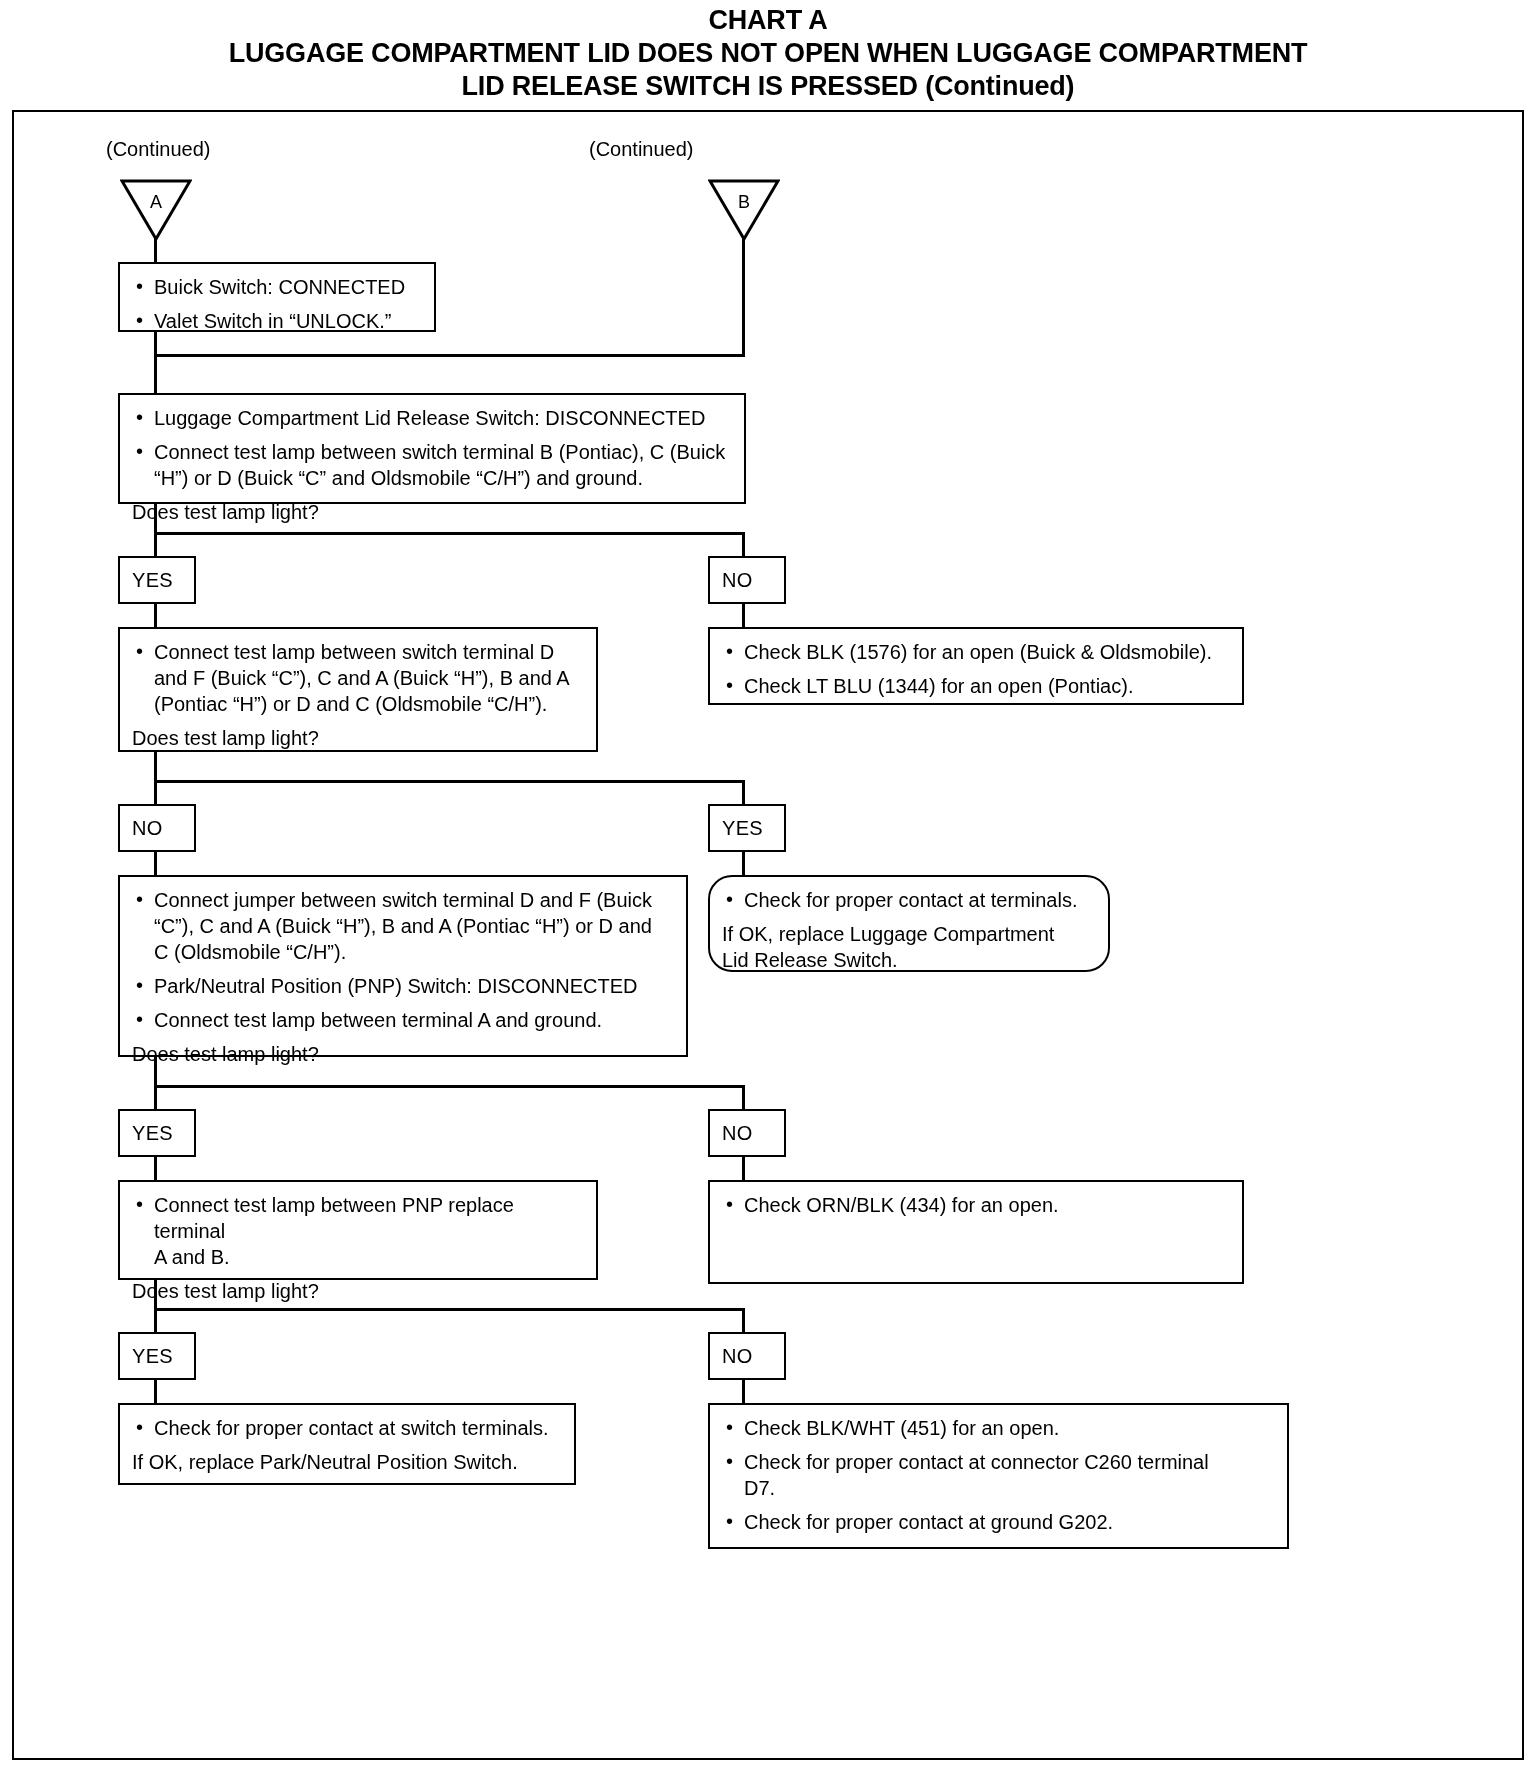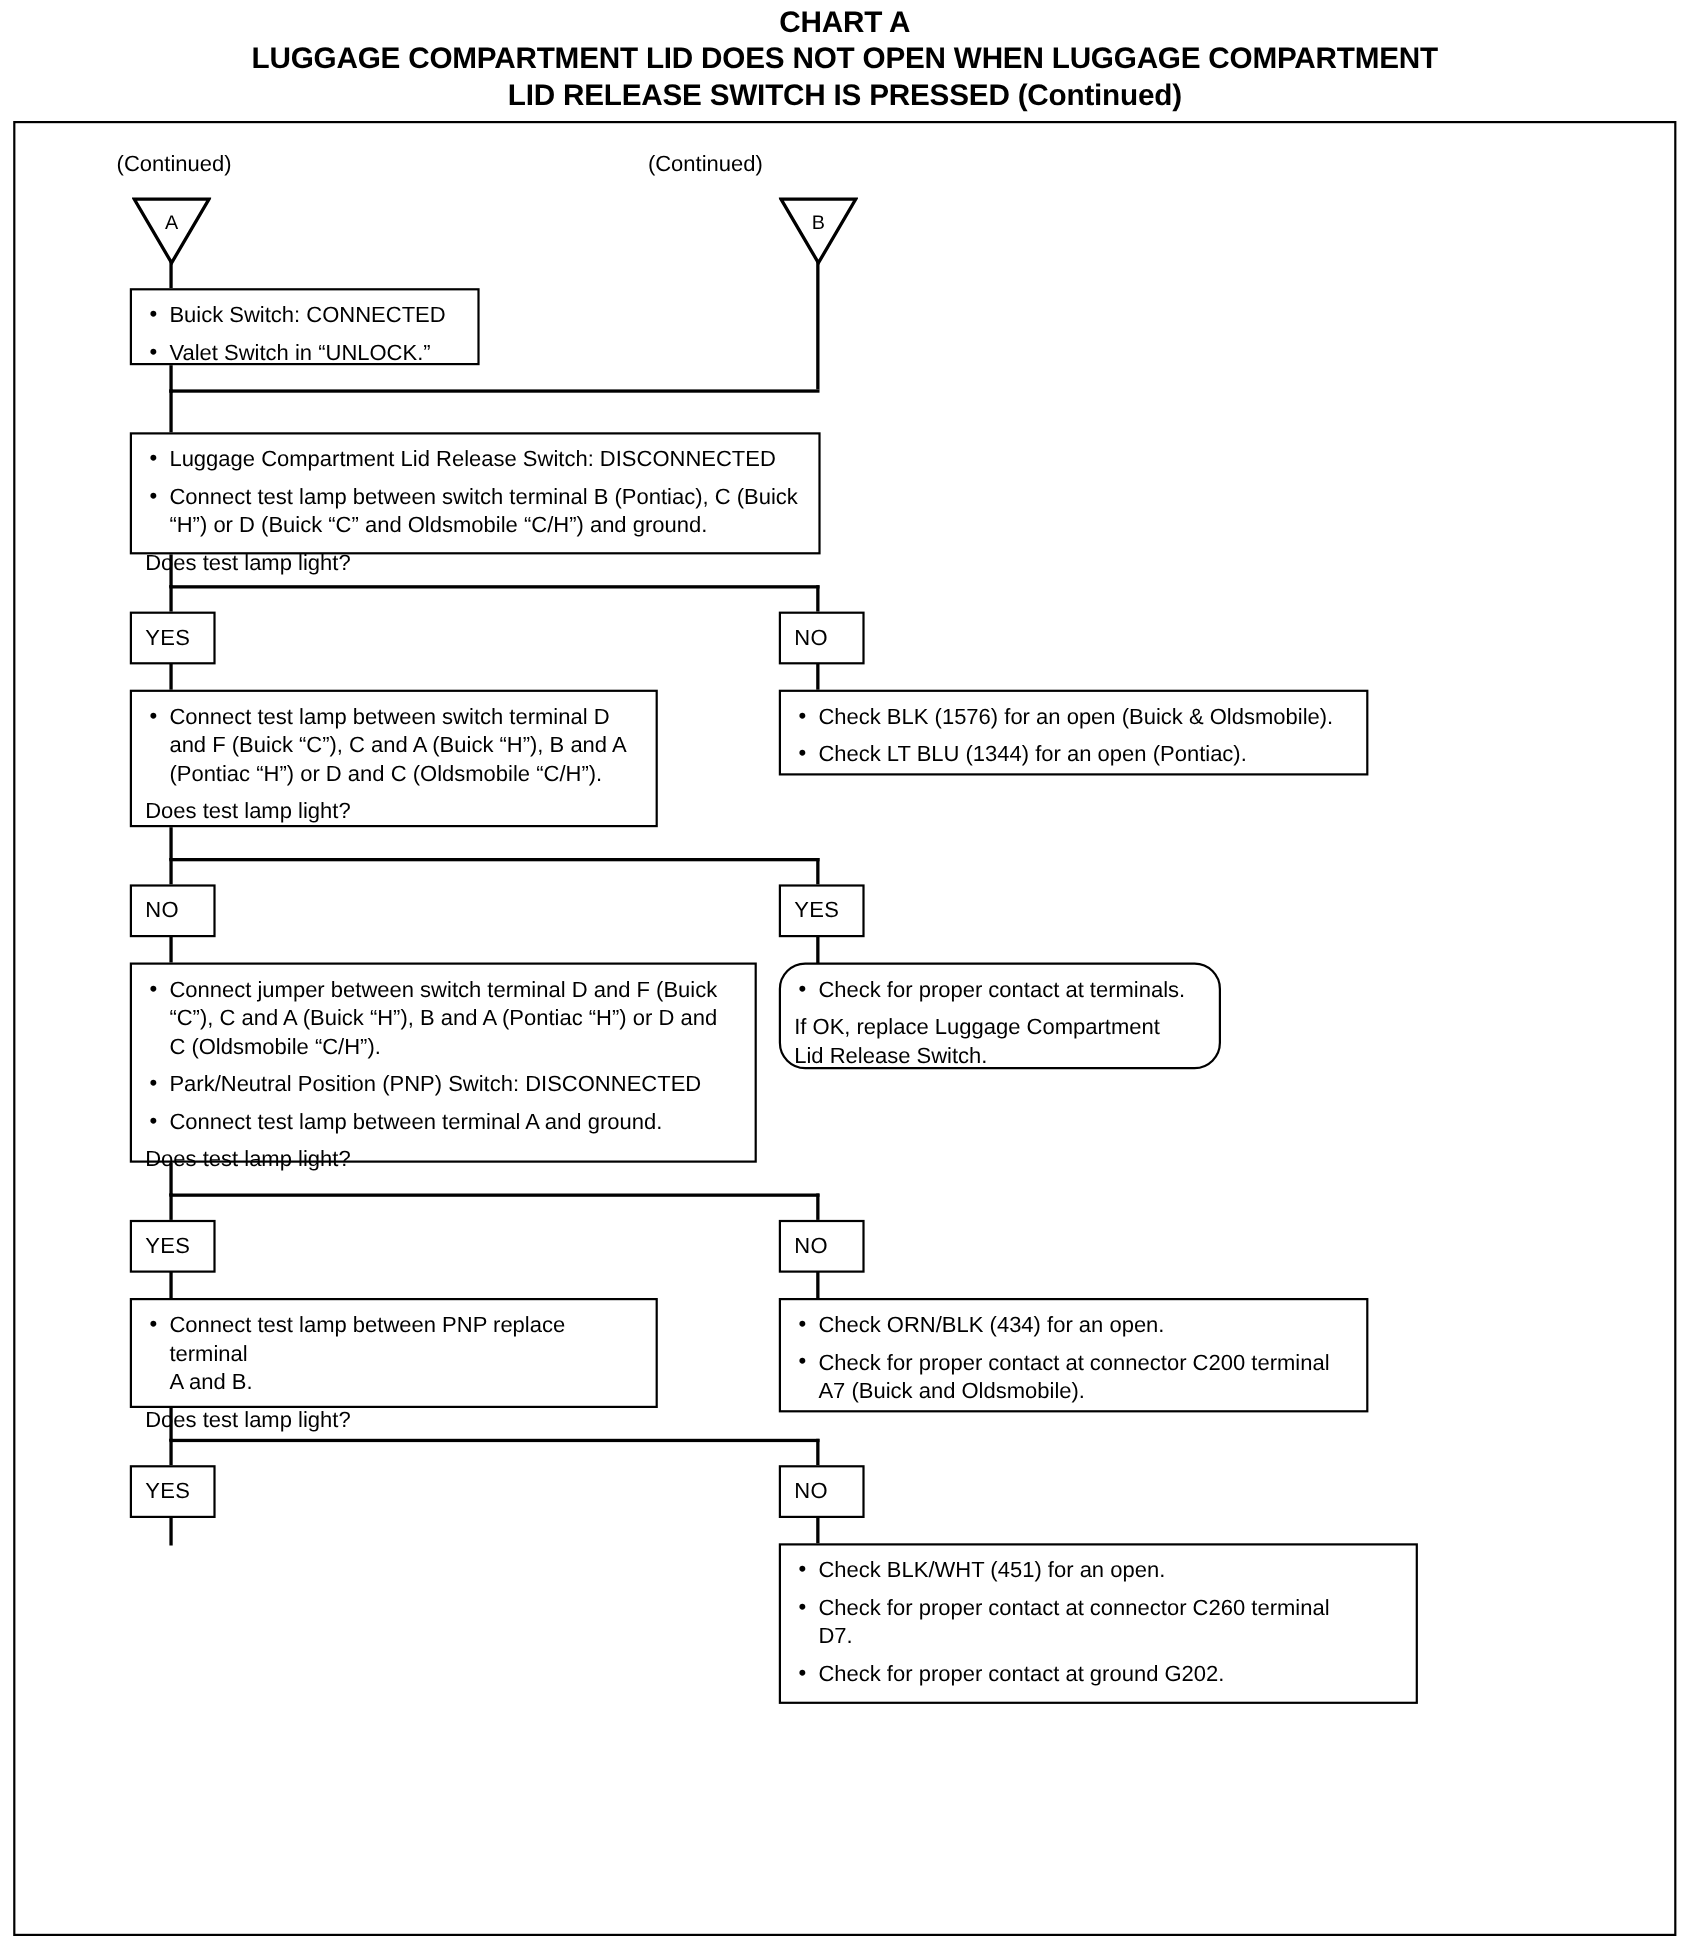--- a/index.html
+++ b/index.html
@@ -208,35 +208,37 @@
   <div class="vline" style="left:728px;top:1044px;height:26px;"></div>
 
   <div class="box" style="left:104px;top:1068px;width:480px;height:100px;">
     <div class="li">Connect test lamp between PNP replace terminal
 A and B.</div>
     <div class="plain">Does test lamp light?</div>
   </div>
 
   <div class="box" style="left:694px;top:1068px;width:536px;height:104px;">
     <div class="li">Check ORN/BLK (434) for an open.</div>
-    <div class="li">Check for proper contact at connector C200 terminal
-A7 (Buick and Oldsmobile).</div>
   </div>
 
   <div class="vline" style="left:140px;top:1168px;height:30px;"></div>
   <div class="hline" style="left:140px;top:1196px;width:591px;"></div>
   <div class="vline" style="left:140px;top:1196px;height:26px;"></div>
   <div class="vline" style="left:728px;top:1196px;height:26px;"></div>
 
   <div class="dbox" style="left:104px;top:1220px;width:78px;height:48px;">YES</div>
   <div class="dbox" style="left:694px;top:1220px;width:78px;height:48px;">NO</div>
 
   <div class="vline" style="left:140px;top:1267px;height:26px;"></div>
   <div class="vline" style="left:728px;top:1267px;height:26px;"></div>
 
+  <div class="box" style="left:104px;top:1291px;width:458px;height:82px;">
+    <div class="li">Check for proper contact at switch terminals.</div>
+    <div class="plain">If OK, replace Park/Neutral Position Switch.</div>
+  </div>
 
   <div class="box" style="left:694px;top:1291px;width:581px;height:146px;">
     <div class="li">Check BLK/WHT (451) for an open.</div>
     <div class="li">Check for proper contact at connector C260 terminal
 D7.</div>
     <div class="li">Check for proper contact at ground G202.</div>
   </div>
 
  </div>
 </div>

